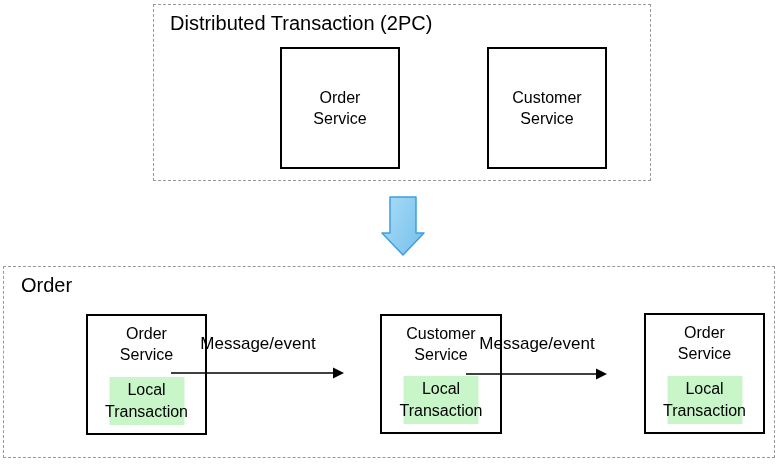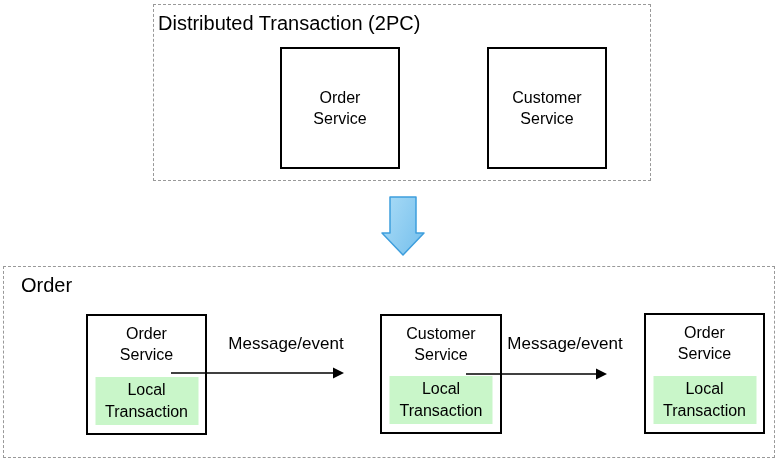--- a/index.html
+++ b/index.html
@@ -32,21 +32,21 @@
   }
   .group-top    { left: 153px; top: 4px;   width: 498px; height: 177px; }
   .group-saga   { left: 3px;   top: 266px; width: 772px; height: 192px; }
   .group-title {
     position: absolute;
     font-size: 20px;
     line-height: 24px;
     color: var(--text);
     white-space: nowrap;
   }
-  .group-top  .group-title { left: 4px; top: 6px; }
+  .group-top  .group-title { left: 16px; top: 6px; }
   .group-saga .group-title { left: 17px; top: 6px; }
 
   .service-box {
     position: absolute;
     border: 2px solid var(--box-border);
     background: var(--background);
     text-align: center;
     margin-left: 36px;
   }
   .service-box .service-label {
@@ -66,39 +66,38 @@
   
   .box-saga-1 { left: 46px;  top: 47px; width: 121px; height: 121px; }
   .box-saga-2 { left: 340px; top: 47px; width: 122px; height: 120px; }
   .box-saga-3 { left: 604px; top: 46px; width: 121px; height: 121px; }
   .service-box.stacked { padding-top: 7px; }
   .local-box {
     position: absolute;
     left: 50%;
     bottom: 8px;
     transform: translateX(-50%);
-    width: 103px;
+    width: 75px;
     height: 48px;
     background: var(--local-transaction-fill);
     display: flex;
     align-items: center;
     justify-content: center;
     font-size: 16px;
     line-height: 22px;
     white-space: pre-line;
     text-align: center;
   }
 
   .edge-label {
     position: absolute;
     font-size: 17px;
     line-height: 22px;
     text-align: center;
     white-space: nowrap;
-    margin-left: 28px;
   }
   .edge-label-1 { left: 167px; top: 66px; width: 174px; }
   .edge-label-2 { left: 462px; top: 66px; width: 142px; }
   .edge-arrow { position: absolute; display: block; }
   .edge-arrow-1 { left: 167px; top: 100px; }
   .edge-arrow-2 { left: 462px; top: 101px; }
   .edge-arrow line    { stroke: var(--box-border); stroke-width: 1.5; }
   .edge-arrow polygon { fill: var(--box-border); }
 
   .down-arrow {

